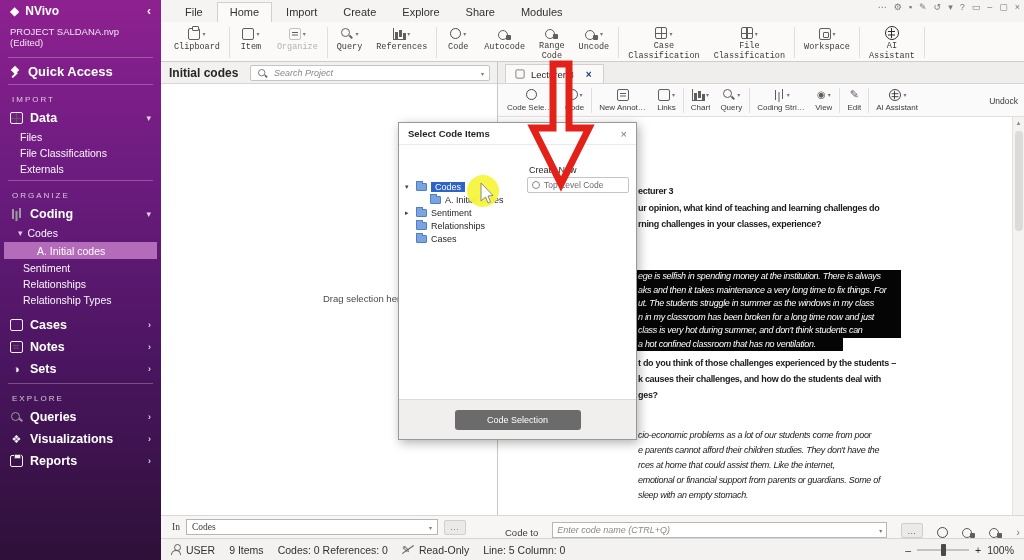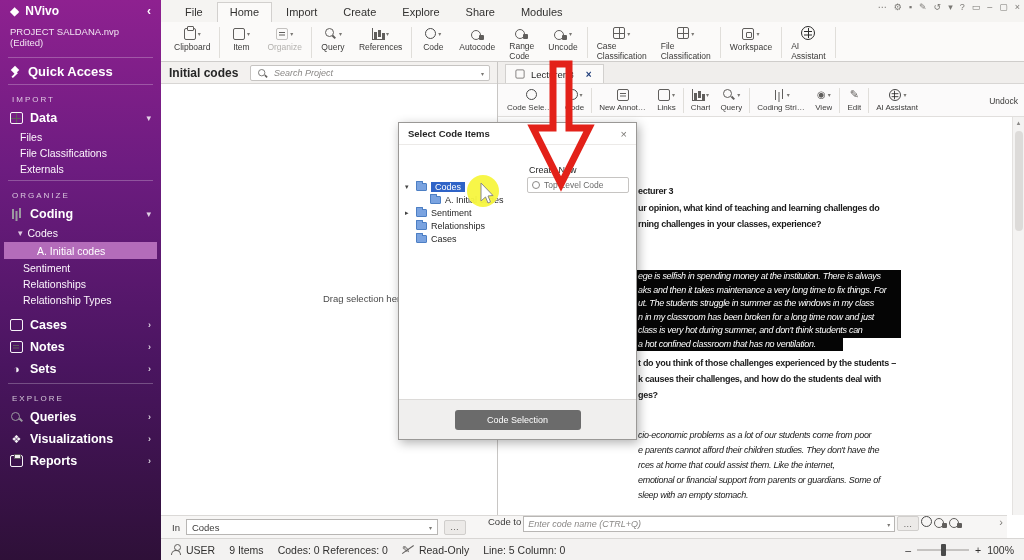--- a/index.html
+++ b/index.html
@@ -29,21 +29,21 @@
   .pin-ic::before{ content:""; position:absolute; left:2px; top:1px; width:6px; height:6px; background:#fff; transform:rotate(45deg); }
   .pin-ic::after{ content:""; position:absolute; left:1px; top:8px; width:7px; height:1.5px; background:#fff; transform:rotate(-45deg); }
 
   
   #menubar { left:161px; top:0; width:863px; height:22px; background:#f5f4f2; display:flex; align-items:flex-end; padding-left:12px; gap:2px; }
   .mtab { font-size:11px; padding:3px 12px 4px; color:#323130; cursor:default; }
   .mtab.active { background:#fbfaf9; border:1px solid #d2d0ce; border-bottom:none; }
   #quickicons { right:4px; top:2px; display:flex; gap:7px; color:#7a7874; font-size:9px; align-items:center; z-index:30;}
   #ribbon { left:161px; top:22px; width:863px; height:40px; background:#fbfaf9; border-bottom:1px solid #cfcdcb; display:flex; align-items:stretch; padding:2px 4px 0 6px; }
   .rbtn { display:flex; flex-direction:column; align-items:center; justify-content:flex-start; padding:2px 7px 0; min-width:38px; color:#3b3a39; }
-  .rbtn .lbl { font-size:8.5px; margin-top:2px; line-height:1.1; white-space:pre-line; }
+  .rbtn .lbl { font-size:8.5px; margin-top:2px; text-align:center; line-height:1.1; white-space:pre-line;font-family:Liberation Mono, monospace; }
   .rbtn.dis { color:#b3b1ae; }
   .rbtn.dis .mi { border-color:#c3c1bf; color:#c3c1bf; }
   .rsep { width:1px; background:#e0deda; margin:3px 2px; }
   .car { font-size:6px; color:#7a7874; margin-left:2px; }
   .irow { display:flex; align-items:center; height:15px; }
 
   
   .mi { display:inline-block; width:12px; height:12px; position:relative; }
   .mi-rect { border:1.2px solid #605e5c; border-radius:2px; }
   .mi-clip { border:1.2px solid #605e5c; border-radius:2px; }
@@ -78,21 +78,21 @@
 
   
   #codespanel { left:161px; top:62px; width:336px; height:453px; background:#fff; z-index:5; }
   #cp-head { position:absolute; left:0; top:0; width:100%; height:22px; background:#f3f1ef; border-bottom:1px solid #d8d6d4; display:flex; align-items:center; padding:0 8px; }
   #cp-title { font-weight:bold; font-size:12px; color:#262626; }
   .searchbox { display:flex; align-items:center; gap:5px; background:#fff; border:1px solid #c6c4c2; border-radius:2px; height:16px; padding:0 5px; }
   .searchbox input { border:none; outline:none; flex:1; font-size:9px; font-style:italic; color:#444; background:transparent; font-family:inherit; min-width:0;}
   .searchbox input::placeholder { color:#8a8886; }
   #cp-search { position:absolute; left:89px; top:3px; width:240px; }
   #cp-hint { position:absolute; left:162px; top:231px; width:174px; font-size:9.5px; color:#4a4a4a; white-space:nowrap; overflow:hidden; }
-  #cp-foot { position:absolute; left:161px; top:515px; width:336px; height:23px; background:#f7f6f5; border-top:1px solid #dbd9d7; display:flex; align-items:center; gap:6px; padding:0 6px 0 11px; z-index:6;}
+  #cp-foot { position:absolute; left:161px; top:515px; width:336px; height:23px; background:#f7f6f5; border-top:1px solid #dbd9d7; display:flex; align-items:center; gap:6px; padding:0 6px 0 11px; z-index:6;font-family:Liberation Serif, serif;}
   .combo { background:#fff; border:1px solid #b8b6b4; height:16px; display:flex; align-items:center; font-size:9.5px; padding:0 5px; }
   .combo .spacer { flex:1; }
   .dots-btn { background:#eceae8; border:1px solid #d0cecc; border-radius:2px; height:15px; padding:0 5px; font-size:9px; color:#605e5c; display:flex; align-items:center; letter-spacing:1px;}
 
   
   #docpane { left:497px; top:62px; width:527px; height:453px; background:#fff; border-left:1px solid #c8c6c4; z-index:4; }
   #tabrow { position:absolute; left:0; top:0; width:100%; height:22px; background:#f0eeec; border-bottom:1px solid #d8d6d4; display:flex; align-items:flex-end; padding-left:7px; }
   #doctab { background:#fbfaf9; border:1px solid #d2d0ce; border-bottom:none; height:19px; display:flex; align-items:center; gap:5px; padding:0 8px; font-size:9.5px; color:#262626; }
   .tabclose { color:#1f3d7a; font-weight:bold; font-size:10px; margin-left:4px; padding:0 3px; }
   #doctools { position:absolute; left:0; top:22px; width:100%; height:33px; background:#fbfafa; border-bottom:1px solid #e1dfdd; display:flex; align-items:stretch; padding:1px 4px 0 4px; }
@@ -102,21 +102,21 @@
   #doccontent { position:absolute; left:0; top:55px; width:515px; height:398px; background:#fff; overflow:hidden; }
   .dline { position:absolute; white-space:nowrap; font-size:9px; letter-spacing:-0.3px; color:#1a1a1a; }
   .b { font-weight:bold; }
   .i { font-style:italic; }
   .hlwrap { position:absolute; left:63px; top:153px; }
   .hline { background:#050505; color:#fff; font-style:italic; font-size:9px; letter-spacing:-0.3px; height:13.5px; line-height:13.5px; padding-left:77px; width:340px; white-space:nowrap; overflow:hidden; }
   .hline.last { width:282px; }
   #docscroll { position:absolute; right:0; top:55px; width:12px; height:398px; background:#f4f3f2; border-left:1px solid #e4e2e0; }
   #docscroll .arr { display:block; text-align:center; font-size:7px; color:#8a8886; padding-top:2px;}
   #docscroll .thumb { position:absolute; left:2px; top:14px; width:8px; height:100px; background:#dddbd9; border-radius:4px; }
-  #dp-foot { position:absolute; left:480px; top:515px; width:527px; height:23px; background:#f7f6f5; border-top:1px solid #dbd9d7; display:flex; align-items:flex-start; gap:2px; padding:0 4px 0 8px; z-index:6; }
+  #dp-foot { position:absolute; left:497px; top:515px; width:527px; height:23px; background:#f7f6f5; border-top:1px solid #dbd9d7; display:flex; align-items:flex-end; gap:14px; padding:0 4px 0 8px; z-index:6; }
   #codeto-input { flex:1; display:flex; align-items:center; background:#fff; border:1px solid #b8b6b4; height:16px; padding:0 4px; max-width:372px;}
   #codeto-input input { border:none; outline:none; width:100%; font-size:9px; font-style:italic; color:#444; font-family:inherit; background:transparent;}
   #codeto-input input::placeholder { color:#8a8886; }
   .ftic { color:#4a4a4a; }
 
   
   #statusbar { left:161px; top:538px; width:863px; height:22px; background:#f3f2f1; border-top:1px solid #d8d6d4; display:flex; align-items:center; gap:14px; padding:0 10px; font-size:10.5px; color:#323130; z-index:25; }
   .st-item { display:flex; align-items:center; gap:5px; }
   #zoomctl { margin-left:auto; display:flex; align-items:center; gap:6px; }
   #zoomtrack { width:52px; height:2px; background:#c5c3c1; position:relative; }

